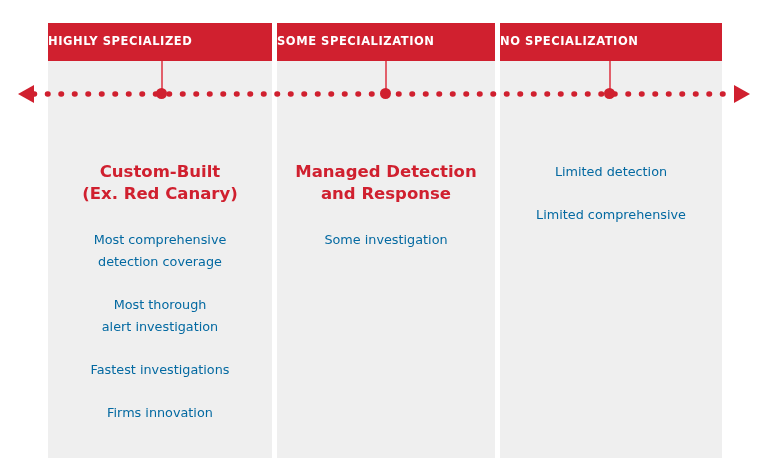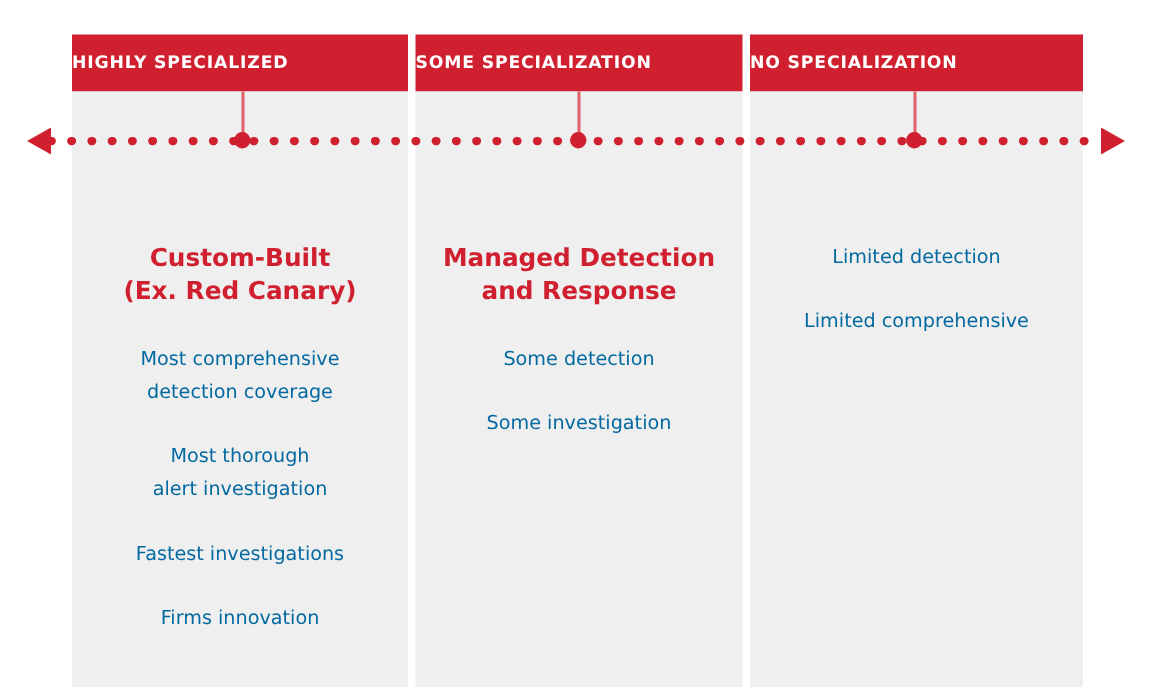--- a/index.html
+++ b/index.html
@@ -164,23 +164,20 @@
   <div class="column col-2">
     <div class="col-header">
       <span class="col-header-label">SOME SPECIALIZATION</span>
     </div>
     <div class="col-body">
       <div class="col-title">
         <span class="ttl-line">Managed Detection</span>
         <span class="ttl-line">and Response</span>
       </div>
       <div class="bullet">
-        <span class="b-line">Some detection</span>
-      </div>
-      <div class="bullet">
         <span class="b-line">Some investigation</span>
       </div>
     </div>
   </div>
 
   <div class="column col-3">
     <div class="col-header">
       <span class="col-header-label">NO SPECIALIZATION</span>
     </div>
     <div class="col-body">

